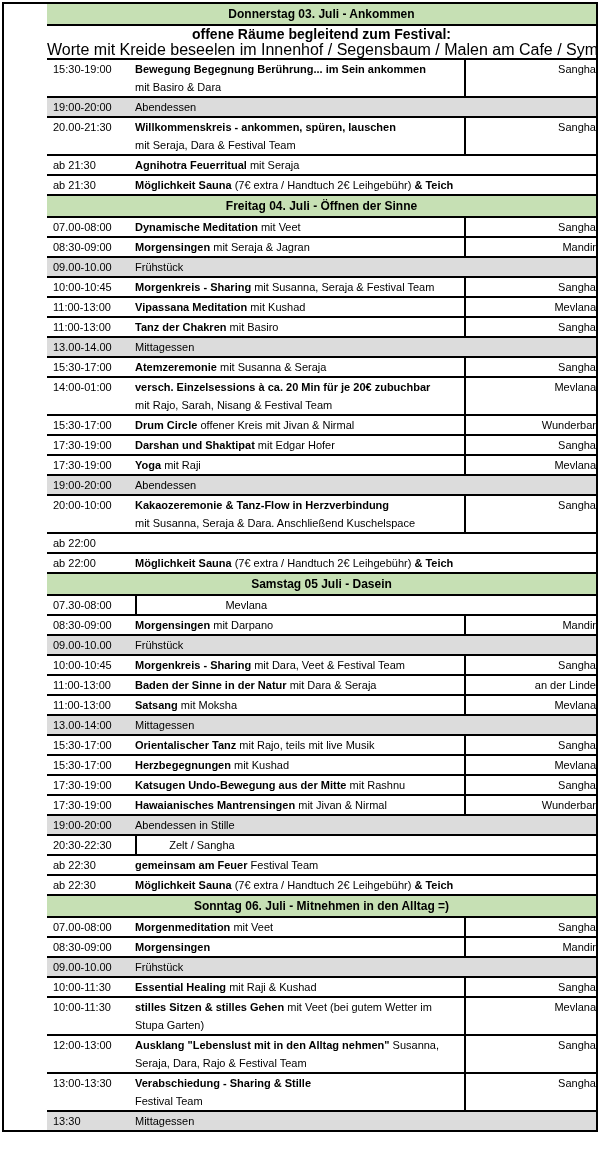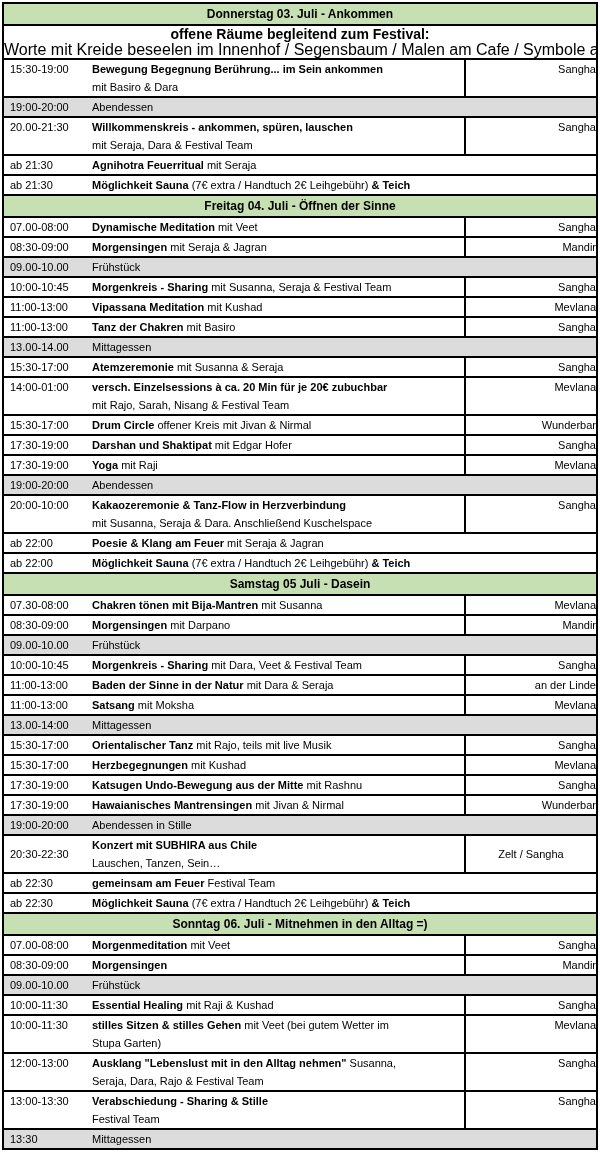--- a/index.html
+++ b/index.html
@@ -11,20 +11,21 @@
   }
   :root {
     --header-bg:#c6e0b4;
     --meal-bg:#dcdcdc;
     --border:#000000;
   }
   .table {
     margin:2px 2px 9px 2px;
     border:2px solid var(--border);
     background:#fff;
+    padding-left:43px;
   }
   .row {
     border-top:2px solid var(--border);
     display:flex;
     align-items:stretch;
     background:#fff;
     overflow:hidden;
   }
   .row:first-child { border-top:none; }
 
@@ -168,30 +169,28 @@
       <div class="time">19:00-20:00</div>
       <div class="desc"><span>Abendessen</span></div>
     </div>
     <div class="row event">
       <div class="time">20:00-10:00</div>
       <div class="desc"><b>Kakaozeremonie &amp; Tanz-Flow in Herzverbindung</b><br><span>mit Susanna, Seraja &amp; Dara. Anschließend Kuschelspace</span></div>
       <div class="loc">Sangha</div>
     </div>
     <div class="row event">
       <div class="time">ab 22:00</div>
-      <div class="desc"><b>Poesie &amp; Klang am Feuer</b><span> mit Seraja &amp; Jagran</span></div>
     </div>
     <div class="row event">
       <div class="time">ab 22:00</div>
       <div class="desc"><b>Möglichkeit Sauna</b><span> (7€ extra / Handtuch 2€ Leihgebühr) </span><b>&amp; Teich</b></div>
     </div>
     <div class="row header">Samstag 05 Juli - Dasein</div>
     <div class="row event">
       <div class="time">07.30-08:00</div>
-      <div class="desc"><b>Chakren tönen mit Bija-Mantren</b><span> mit Susanna</span></div>
       <div class="loc">Mevlana</div>
     </div>
     <div class="row event">
       <div class="time">08:30-09:00</div>
       <div class="desc"><b>Morgensingen</b><span> mit Darpano</span></div>
       <div class="loc">Mandir</div>
     </div>
     <div class="row meal">
       <div class="time">09.00-10.00</div>
       <div class="desc"><span>Frühstück</span></div>
@@ -234,21 +233,20 @@
       <div class="time">17:30-19:00</div>
       <div class="desc"><b>Hawaianisches Mantrensingen</b><span> mit Jivan &amp; Nirmal</span></div>
       <div class="loc">Wunderbar</div>
     </div>
     <div class="row meal">
       <div class="time">19:00-20:00</div>
       <div class="desc"><span>Abendessen in Stille</span></div>
     </div>
     <div class="row event vcenter">
       <div class="time">20:30-22:30</div>
-      <div class="desc"><b>Konzert mit SUBHIRA aus Chile</b><br><span>Lauschen, Tanzen, Sein…</span></div>
       <div class="loc">Zelt / Sangha</div>
     </div>
     <div class="row event">
       <div class="time">ab 22:30</div>
       <div class="desc"><b>gemeinsam am Feuer</b><span> Festival Team</span></div>
     </div>
     <div class="row event">
       <div class="time">ab 22:30</div>
       <div class="desc"><b>Möglichkeit Sauna</b><span> (7€ extra / Handtuch 2€ Leihgebühr) </span><b>&amp; Teich</b></div>
     </div>

